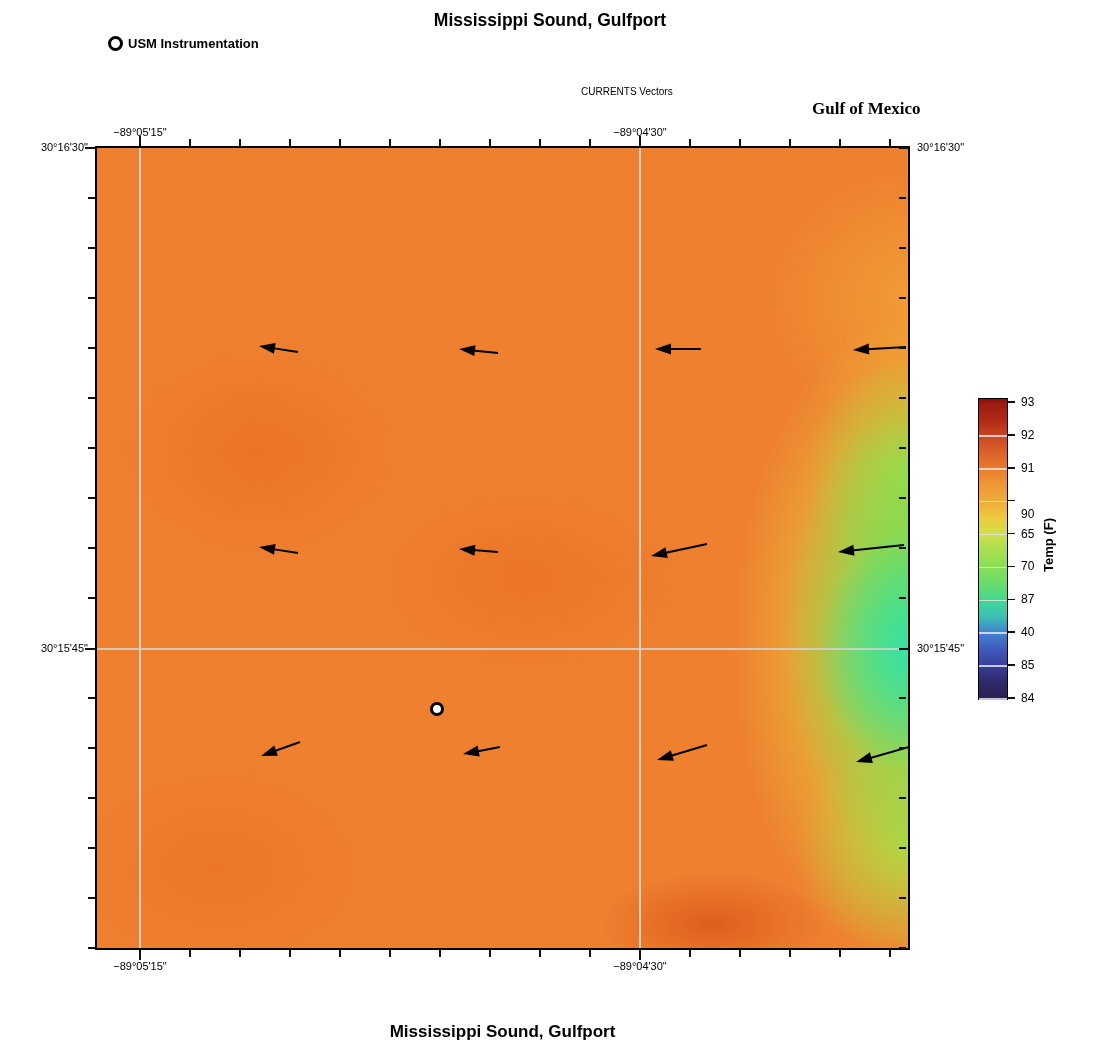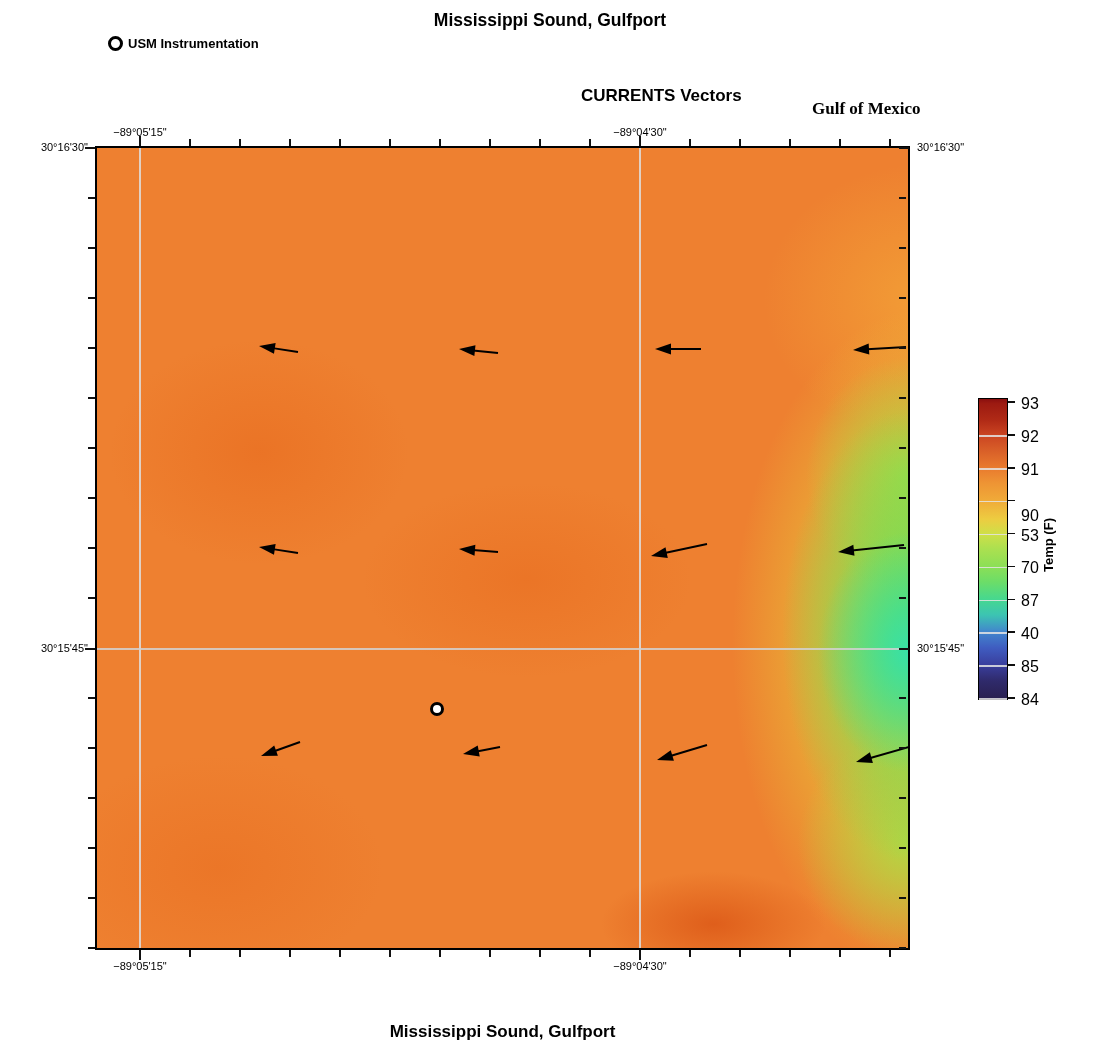--- a/index.html
+++ b/index.html
@@ -9,21 +9,21 @@
   .sans-bold{font-family:"Liberation Sans",sans-serif;font-weight:bold;}
   .serif-bold{font-family:"Liberation Serif",serif;font-weight:bold;}
   #top-title{left:0;top:10px;width:1100px;text-align:center;font-size:17.5px;font-weight:bold;}
   #bottom-title{left:97px;top:1022px;width:811px;text-align:center;font-size:17px;font-weight:bold;}
   #usm-legend{left:108px;top:36px;display:flex;align-items:center;gap:5px;}
   .ring{width:9px;height:9px;border:3px solid #000;border-radius:50%;background:#fff;}
   #usm-label{font-size:13px;font-weight:bold;}
   #vector-box{left:581px;top:39px;width:316px;height:44px;border:2px solid #000;box-sizing:border-box;background:#fff;}
   #vector-rows{position:absolute;left:0;top:0;width:312px;height:40px;}
   .vec-label{position:absolute;left:5px;font-size:11.5px;font-weight:bold;line-height:11px;}
-  #currents-caption{left:581px;top:86px;font-size:17px;font-weight:bold;}
+  #currents-caption{left:581px;top:86px;font-size:10px;font-weight:normal;}
   #forecast-title{left:97px;top:99px;width:811px;text-align:center;font-size:17px;}
   #gulf-label{left:812px;top:99px;font-size:17px;}
   #map-area{left:97px;top:148px;width:811px;height:800px;border:2px solid #000;box-sizing:content-box;
     margin-left:-2px;margin-top:-2px;overflow:hidden;
     background:
       radial-gradient(ellipse 90px 120px at 100% 63%, rgba(55,224,170,.95) 0%, rgba(55,224,170,0) 100%),
       radial-gradient(ellipse 140px 250px at 100% 61%, rgba(90,223,90,.9) 10%, rgba(90,223,90,0) 90%),
       radial-gradient(ellipse 120px 140px at 100% 41%, rgba(160,224,72,.85) 0%, rgba(160,224,72,0) 85%),
       radial-gradient(ellipse 130px 130px at 100% 87%, rgba(168,222,70,.85) 0%, rgba(168,222,70,0) 85%),
       radial-gradient(ellipse 150px 70px at 76% 97%, rgba(219,86,22,.8) 0%, rgba(219,86,22,0) 75%),
@@ -35,21 +35,21 @@
       #ee8030;}
   .gridline-v{position:absolute;top:0;width:1.6px;height:100%;background:rgba(222,222,222,.85);}
   .gridline-h{position:absolute;left:0;height:1.6px;width:100%;background:rgba(210,210,210,.85);}
   #arrow-svg{position:absolute;left:0;top:0;}
   #station-marker{position:absolute;width:8px;height:8px;border:3px solid #000;border-radius:50%;background:#fff;}
   .tick{position:absolute;background:#111;}
   .axis-label{position:absolute;font-size:11px;white-space:nowrap;}
   #colorbar{left:978px;top:398px;width:30px;height:302px;border:1.5px solid #000;box-sizing:border-box;}
   .cb-line{position:absolute;left:0;width:100%;height:1.5px;background:rgba(228,228,228,.85);}
   .cb-tick{position:absolute;width:7px;height:1.5px;background:#111;}
-  .cb-label{position:absolute;font-size:16px;}
+  .cb-label{position:absolute;font-size:12px;}
   #cb-title{left:1048px;top:545px;transform:translate(-50%,-50%) rotate(-90deg);font-size:13px;font-weight:bold;white-space:nowrap;}
 </style>
 </head>
 <body>
 
 <div id="canvas">
 
   <div id="top-title" class="abs">Mississippi Sound, Gulfport</div>
 
   <div id="usm-legend" class="abs">
@@ -189,21 +189,21 @@
   <div id="cb-annotation">
       <div class="cb-tick abs" style="left: 1008px; top: 401.25px;"></div>
       <div class="cb-label abs" style="left: 1021px; top: 395px;">93</div>
       <div class="cb-tick abs" style="left: 1008px; top: 434.139px;"></div>
       <div class="cb-label abs" style="left: 1021px; top: 427.889px;">92</div>
       <div class="cb-tick abs" style="left: 1008px; top: 467.028px;"></div>
       <div class="cb-label abs" style="left: 1021px; top: 460.778px;">91</div>
       <div class="cb-tick abs" style="left: 1008px; top: 499.917px;"></div>
       <div class="cb-label abs" style="left: 1021px; top: 507px;">90</div>
       <div class="cb-tick abs" style="left: 1008px; top: 532.806px;"></div>
-      <div class="cb-label abs" style="left: 1021px; top: 526.556px;">53</div>
+      <div class="cb-label abs" style="left: 1021px; top: 526.556px;">65</div>
       <div class="cb-tick abs" style="left: 1008px; top: 565.694px;"></div>
       <div class="cb-label abs" style="left: 1021px; top: 559.444px;">70</div>
       <div class="cb-tick abs" style="left: 1008px; top: 598.583px;"></div>
       <div class="cb-label abs" style="left: 1021px; top: 592.333px;">87</div>
       <div class="cb-tick abs" style="left: 1008px; top: 631.472px;"></div>
       <div class="cb-label abs" style="left: 1021px; top: 625.222px;">40</div>
       <div class="cb-tick abs" style="left: 1008px; top: 664.361px;"></div>
       <div class="cb-label abs" style="left: 1021px; top: 658.111px;">85</div>
       <div class="cb-tick abs" style="left: 1008px; top: 697.25px;"></div>
       <div class="cb-label abs" style="left: 1021px; top: 691px;">84</div>

